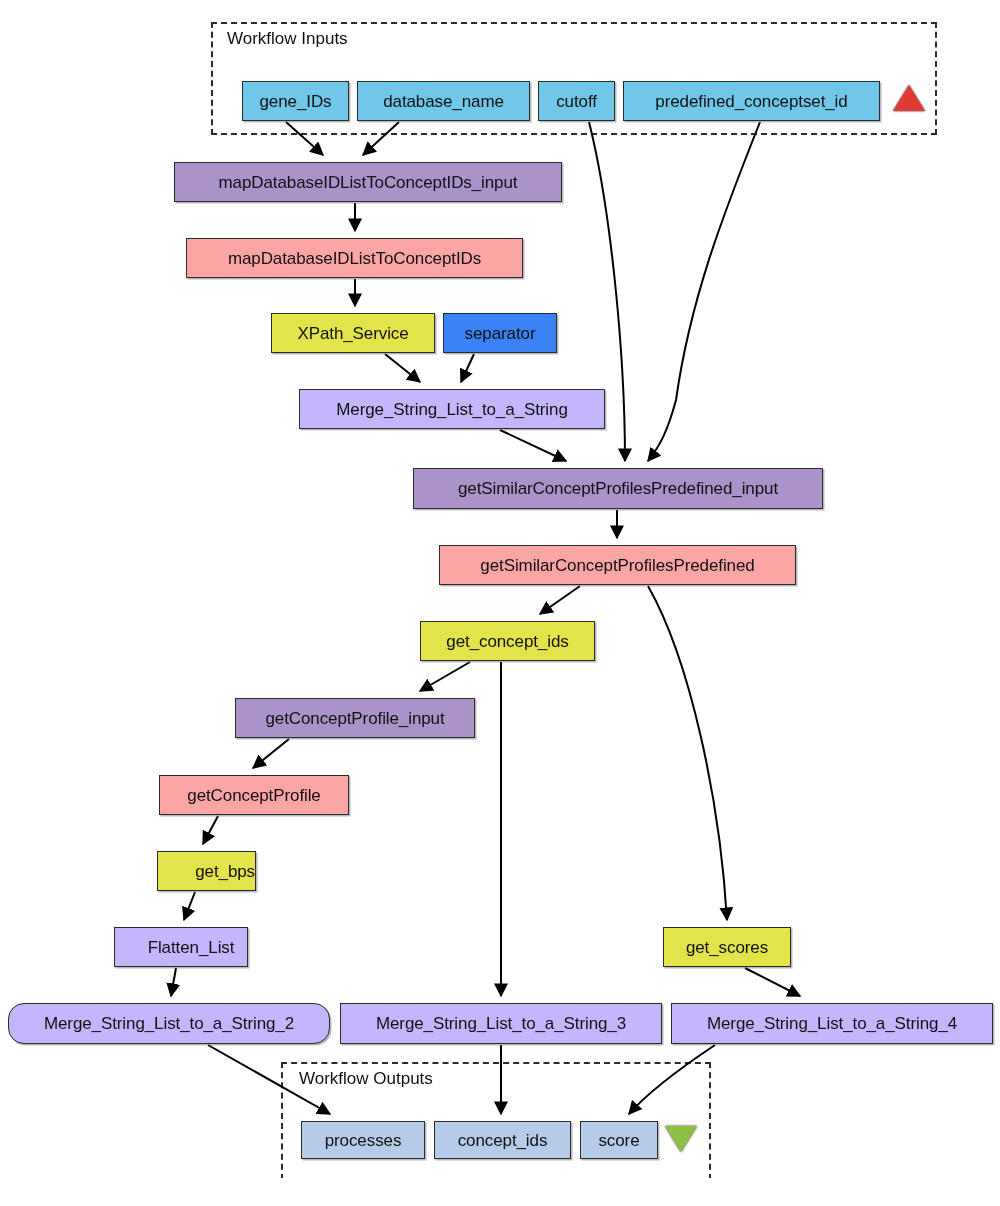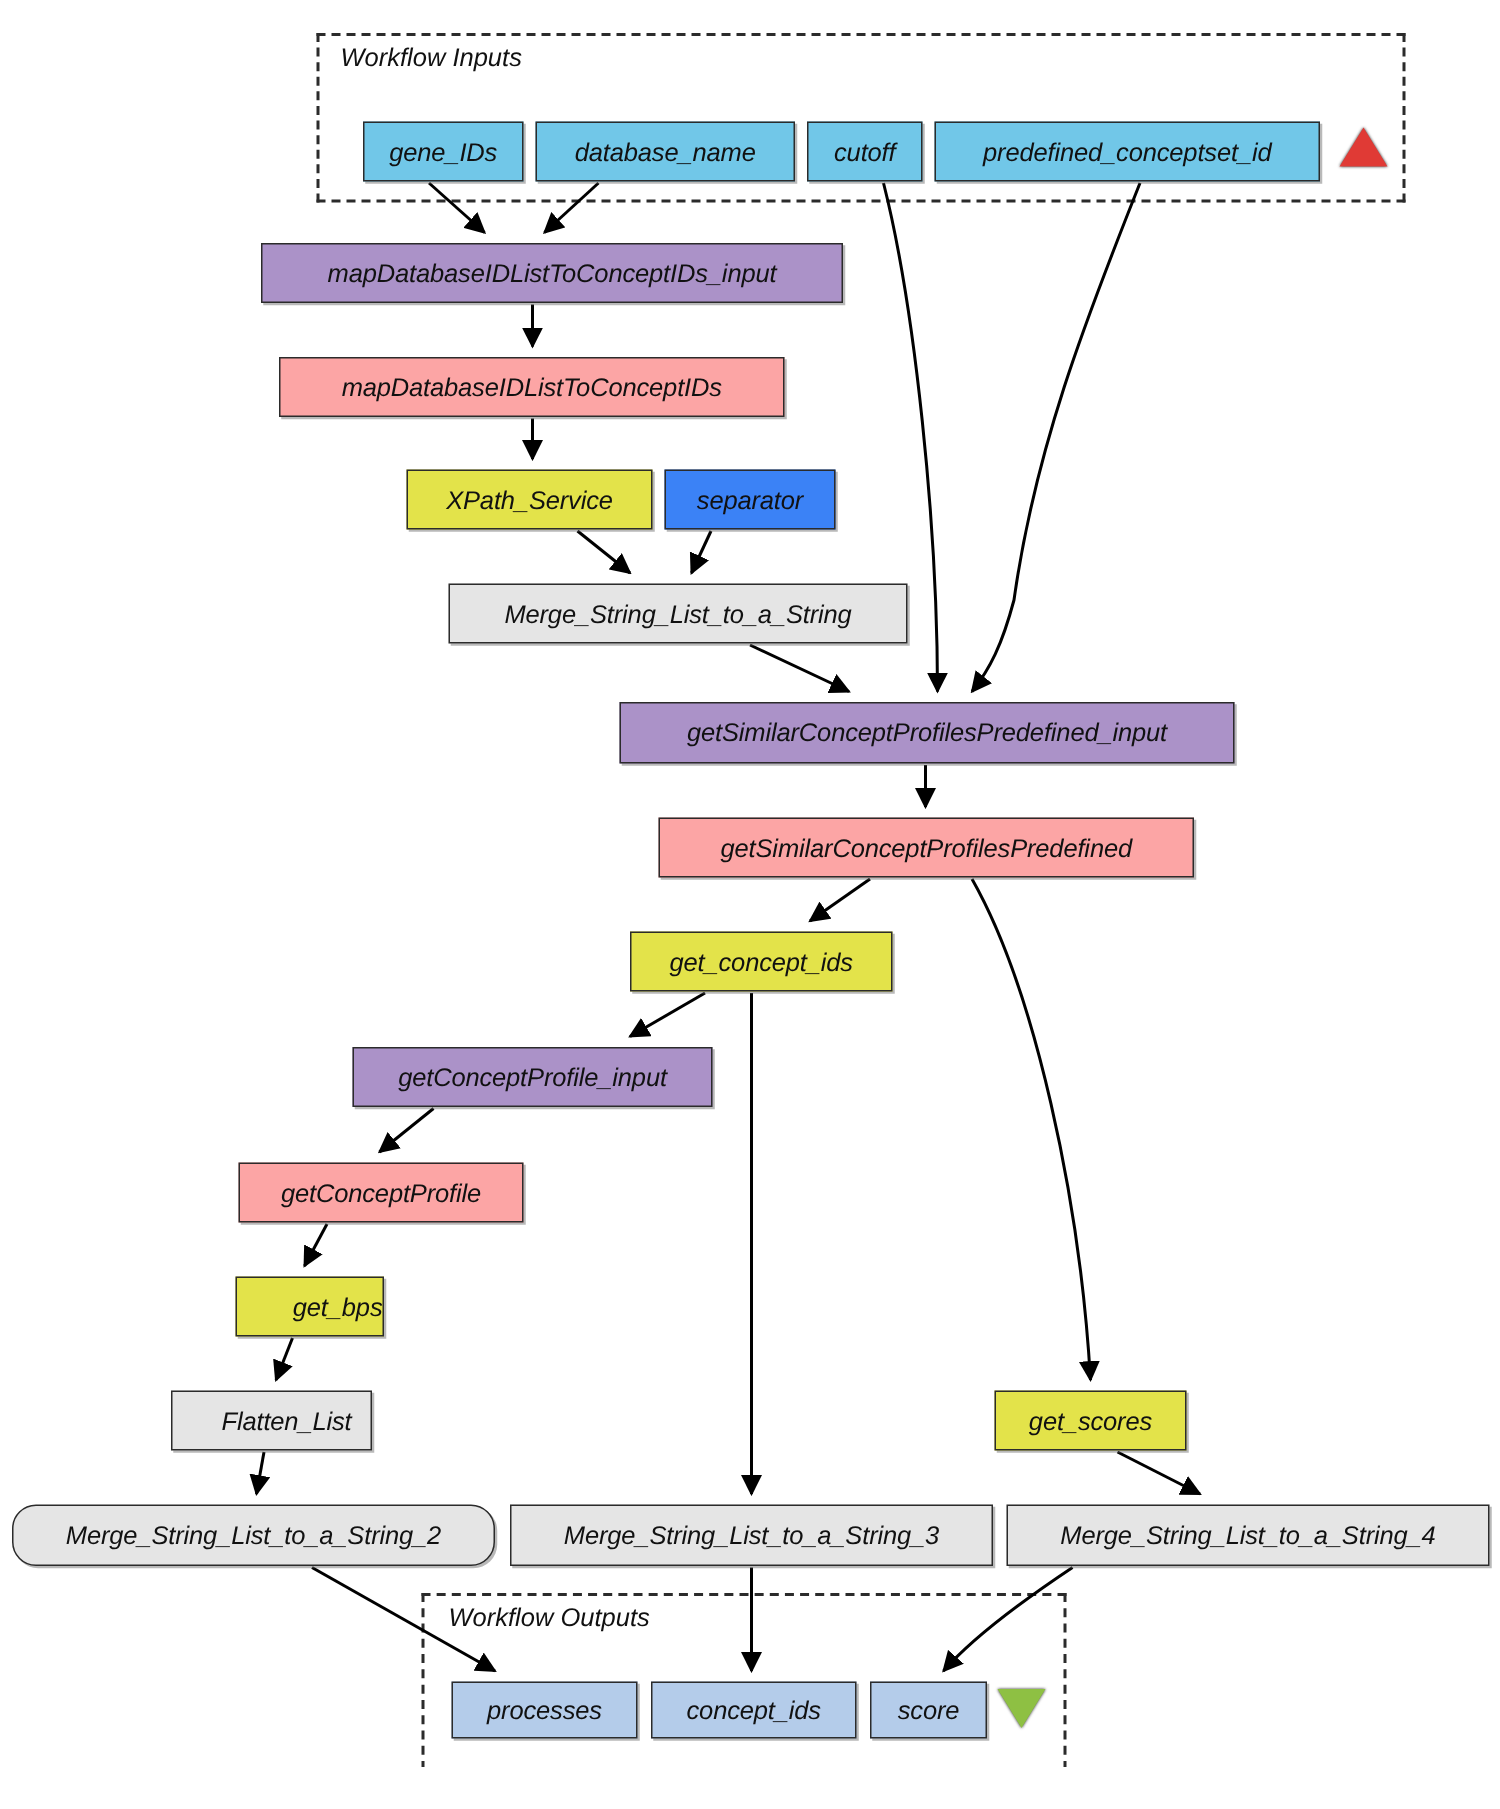--- a/index.html
+++ b/index.html
@@ -10,21 +10,20 @@
   }
   body {
     font-family: "Liberation Sans", sans-serif;
   }
   #canvas {
     position: relative;
     width: 1000px;
     height: 1178px;
     background: #ffffff;
     overflow: hidden;
-    font-style: italic;
   }
   #edges {
     position: absolute;
     left: 0;
     top: 0;
     width: 1000px;
     height: 1206px;
     pointer-events: none;
   }
   .node {
@@ -37,21 +36,21 @@
     font-size: 17px;
     line-height: 1;
     color: #111111;
     white-space: nowrap;
     box-shadow: 1.5px 1.5px 0 rgba(100,100,100,0.45);
     letter-spacing: -0.1px;
   }
   .node.n-input      { background: #71c7e8; }
   .node.n-output     { background: #b4ccea; }
   .node.n-const      { background: #3b82f6; }
-  .node.n-mergenode  { background: #e5e5e5; }
+  .node.n-mergenode  { background: #c4b5fd; }
   .node.n-xmlnode    { background: #e3e34a; }
   .node.n-wsdlnode   { background: #fca5a5; }
   .node.n-portnode   { background: #ab92c8; }
 
   .group-box {
     position: absolute;
     box-sizing: border-box;
     border: 2px dashed #2b2b2b;
     background: transparent;
   }

